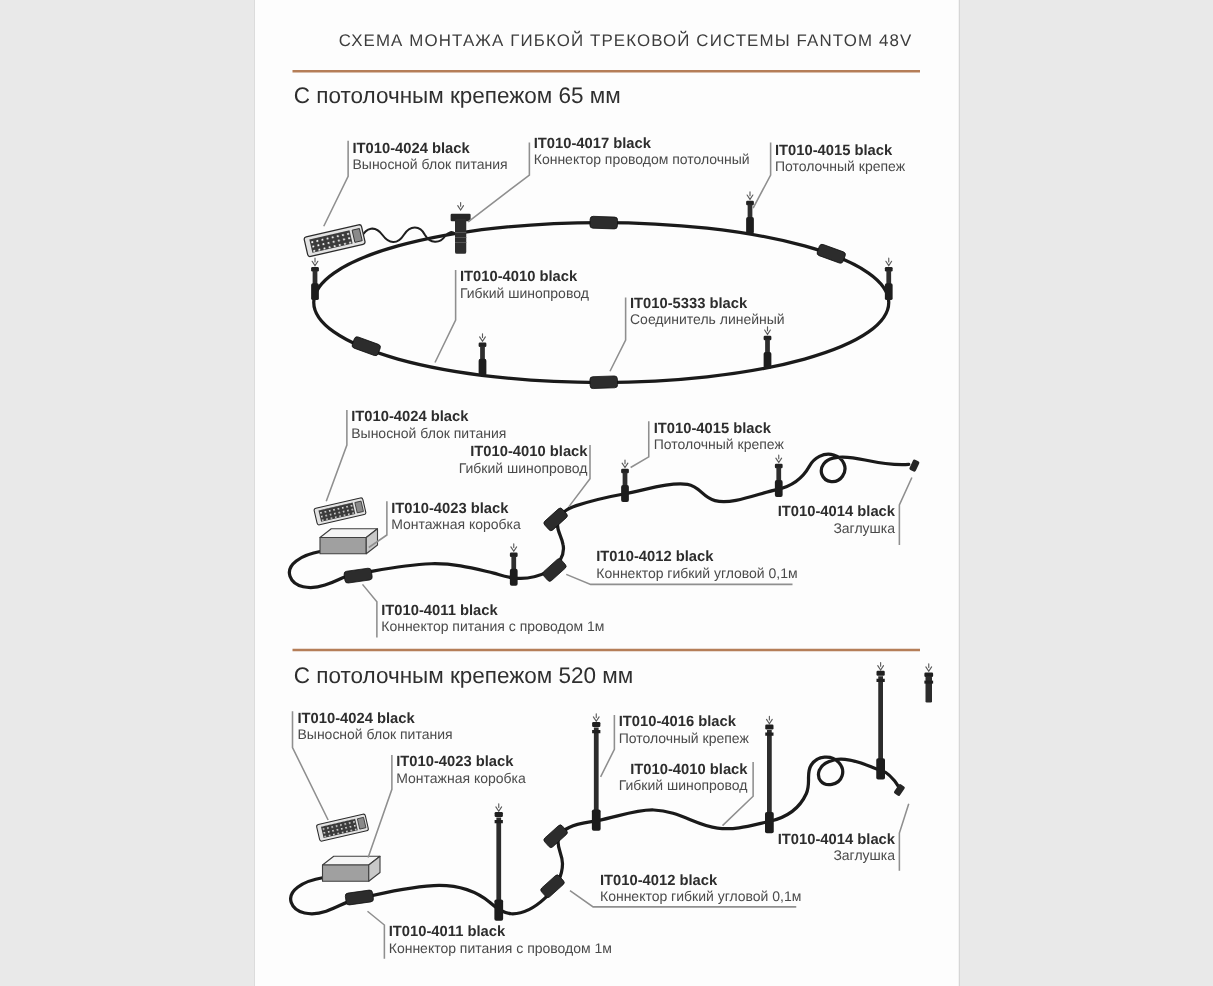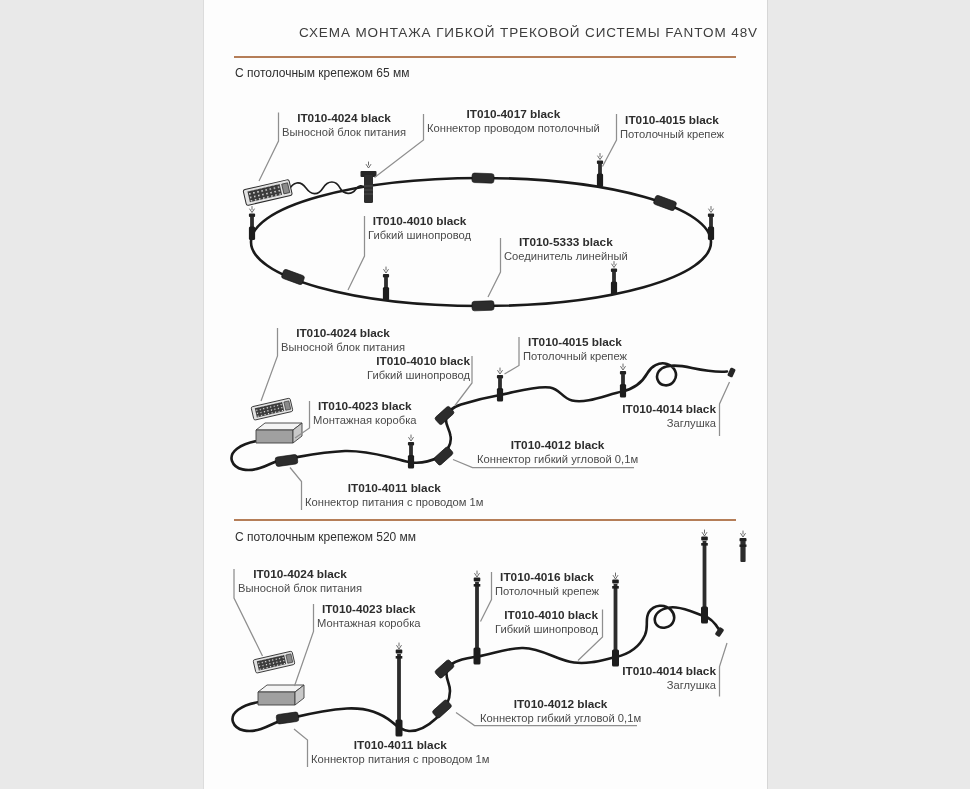--- a/index.html
+++ b/index.html
@@ -1,27 +1,27 @@
 <!DOCTYPE html>
 <html><head>
 <meta charset="utf-8">
 <style>
   html,body{margin:0;padding:0;}
   body{width:970px;height:789px;background:#e9e9e9;position:relative;overflow:hidden;
        font-family:"Liberation Sans",sans-serif;}
   #panel{position:absolute;left:203px;top:0;width:565px;height:789px;background:#fdfdfd;
          border-left:1px solid #dcdcdc;border-right:1px solid #d6d6d6;box-sizing:border-box;}
-  #title{position:absolute;left:193px;top:25px;width:565px;text-align:right;
+  #title{position:absolute;left:218px;top:25px;width:565px;text-align:center;
          font-size:13.5px;letter-spacing:0.9px;color:#3d3d3d;font-weight:400;}
   .divider{position:absolute;left:234px;width:502px;height:2px;background:#b57e58;}
   #div1{top:56px;} #div2{top:519px;}
-  .heading{position:absolute;font-size:12px;color:#2f2f2f;}
+  .heading{position:absolute;font-size:18px;color:#2f2f2f;}
   #h1{left:235px;top:66px;} #h2{left:235px;top:530px;}
   svg#diagram{position:absolute;left:0;top:0;}
-  .lbl{position:absolute;line-height:13.6px;white-space:nowrap;text-align:center;}
+  .lbl{position:absolute;line-height:13.6px;white-space:nowrap;}
   .lbl .code{display:block;font-size:11.8px;font-weight:700;color:#2d2d2d;}
   .lbl .name{display:block;font-size:11.2px;color:#4a4a4a;}
   .lbl.r{text-align:right;width:140px;}
   .track{fill:none;stroke:#1a1a1a;stroke-width:2.6;stroke-linecap:round;}
   .cord{fill:none;stroke:#1e1e1e;stroke-width:1.6;stroke-linecap:round;}
   .leader{fill:none;stroke:#8f8f8f;stroke-width:1.25;}
   .pinarrow{fill:none;stroke:#5a5a5a;stroke-width:0.9;stroke-linecap:round;}
 </style>
 </head>
 <body>

